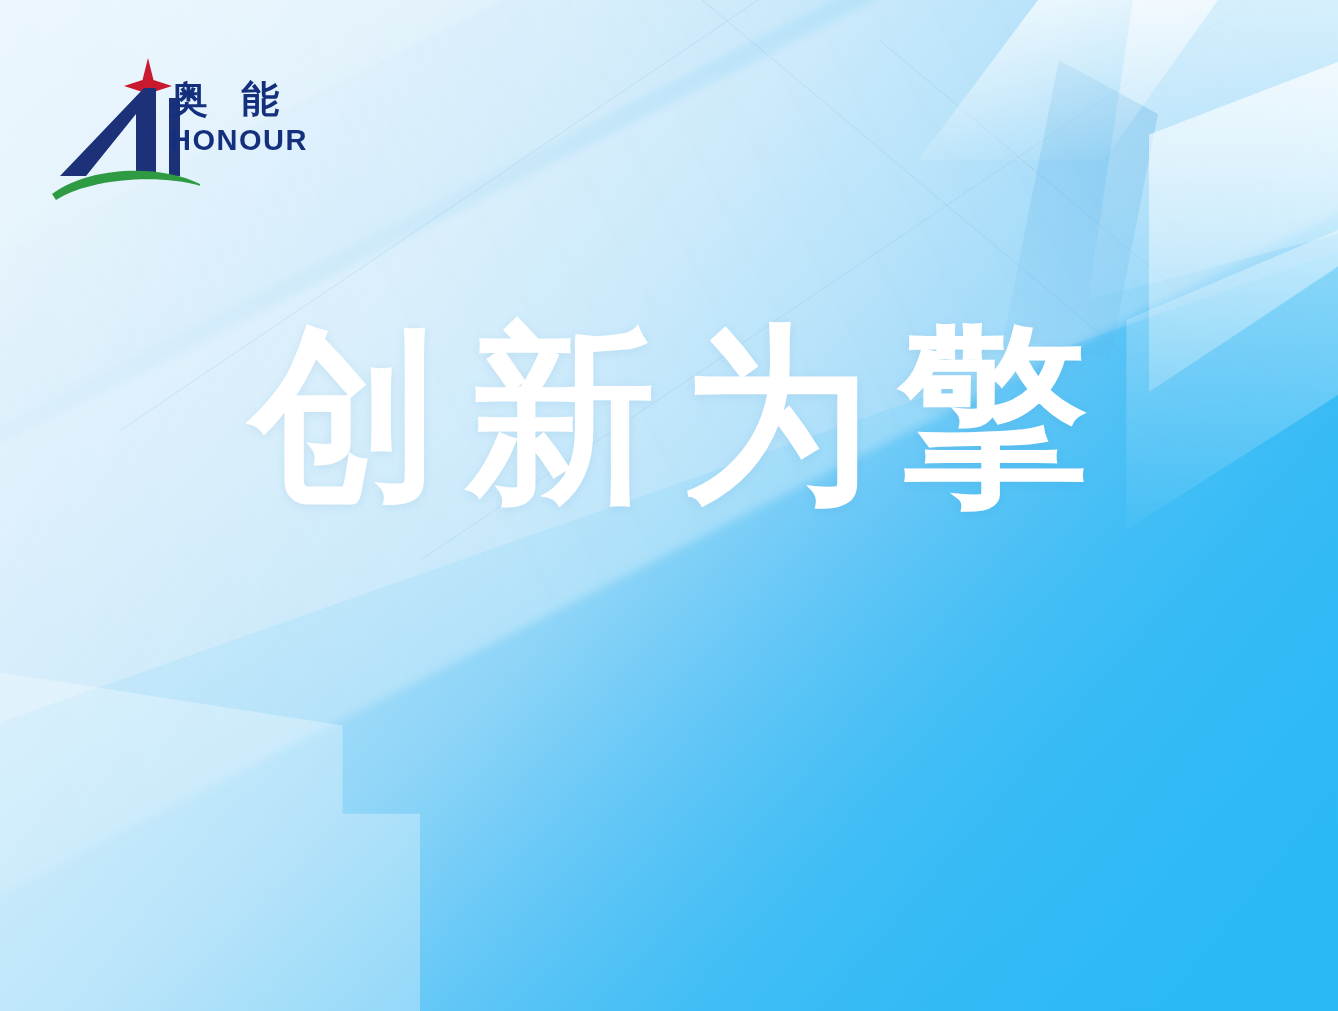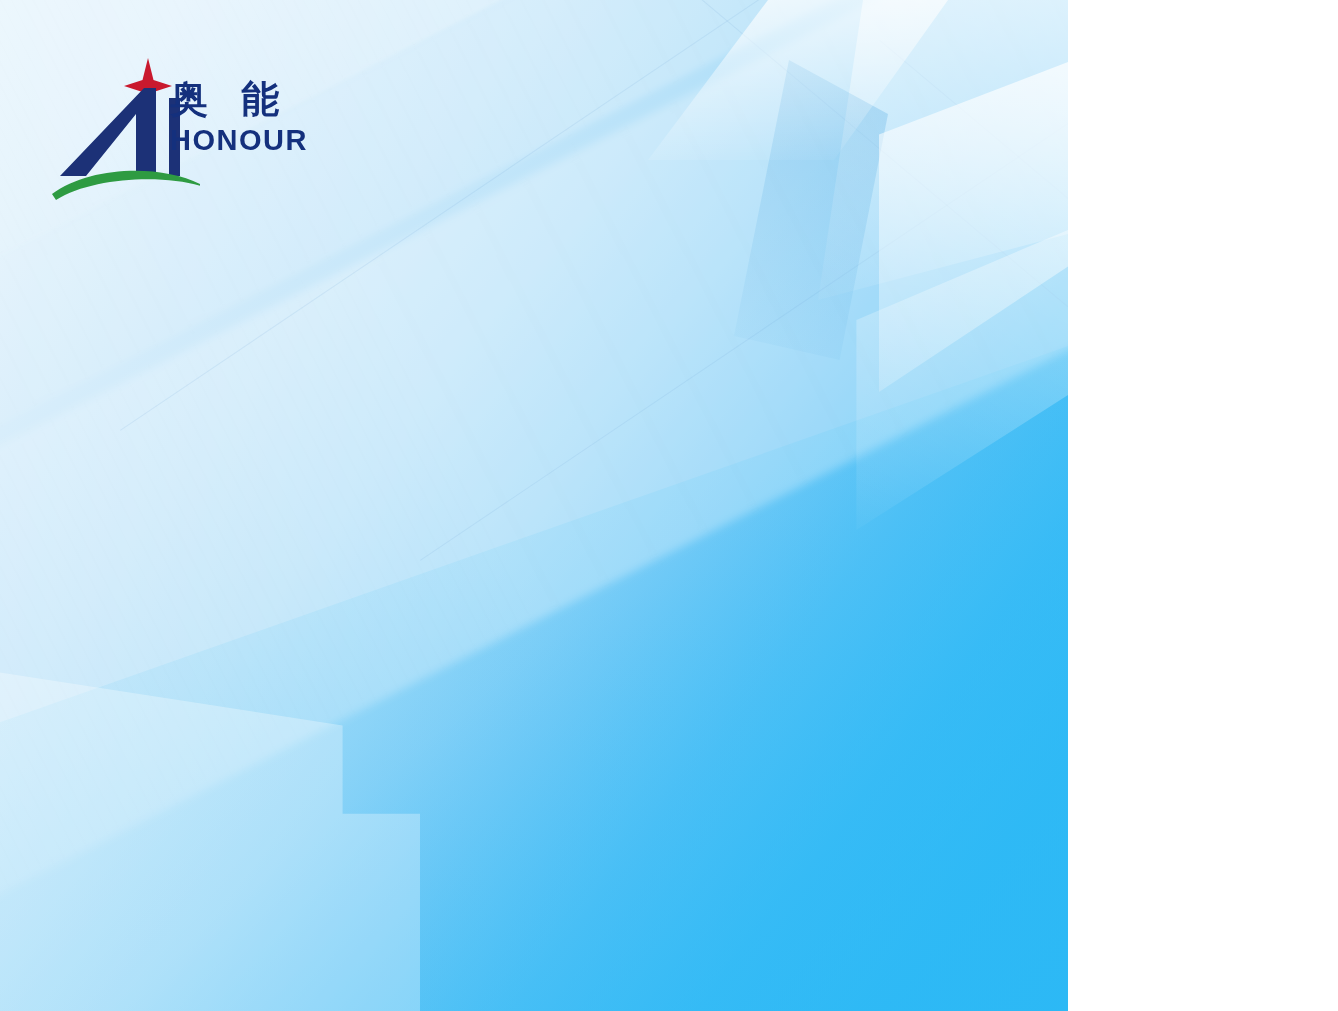--- a/index.html
+++ b/index.html
@@ -3,21 +3,21 @@
 <meta charset="utf-8">
 <title>Honour Brand Banner</title>
 <style>
   html, body {
     margin: 0;
     padding: 0;
     background: #ffffff;
   }
   #banner {
     position: relative;
-    width: 1068px;
+    width: 1338px;
     height: 1011px;
     overflow: hidden;
     font-family: "Liberation Sans", "DejaVu Sans", sans-serif;
     
     background:
       linear-gradient(128deg,
         #e8f5fd 0%,
         #e2f2fc 10%,
         #d6edfb 20%,
         #c9e8fa 30%,
@@ -254,15 +254,16 @@
 
       <path d="M0 142 C 40 112, 118 112, 155 136 C 118 122, 42 124, 4 148 Z" fill="#2e9b42"></path>
     </svg>
     <div id="logo-wordmark">
       <div class="cn-name">奥 能</div>
       <div class="en-name">HONOUR</div>
     </div>
   </div>
 
   <div id="headline">
+    <div class="headline-line">创新为擎</div>
   </div>
 
 </div>
 
 </body></html>

